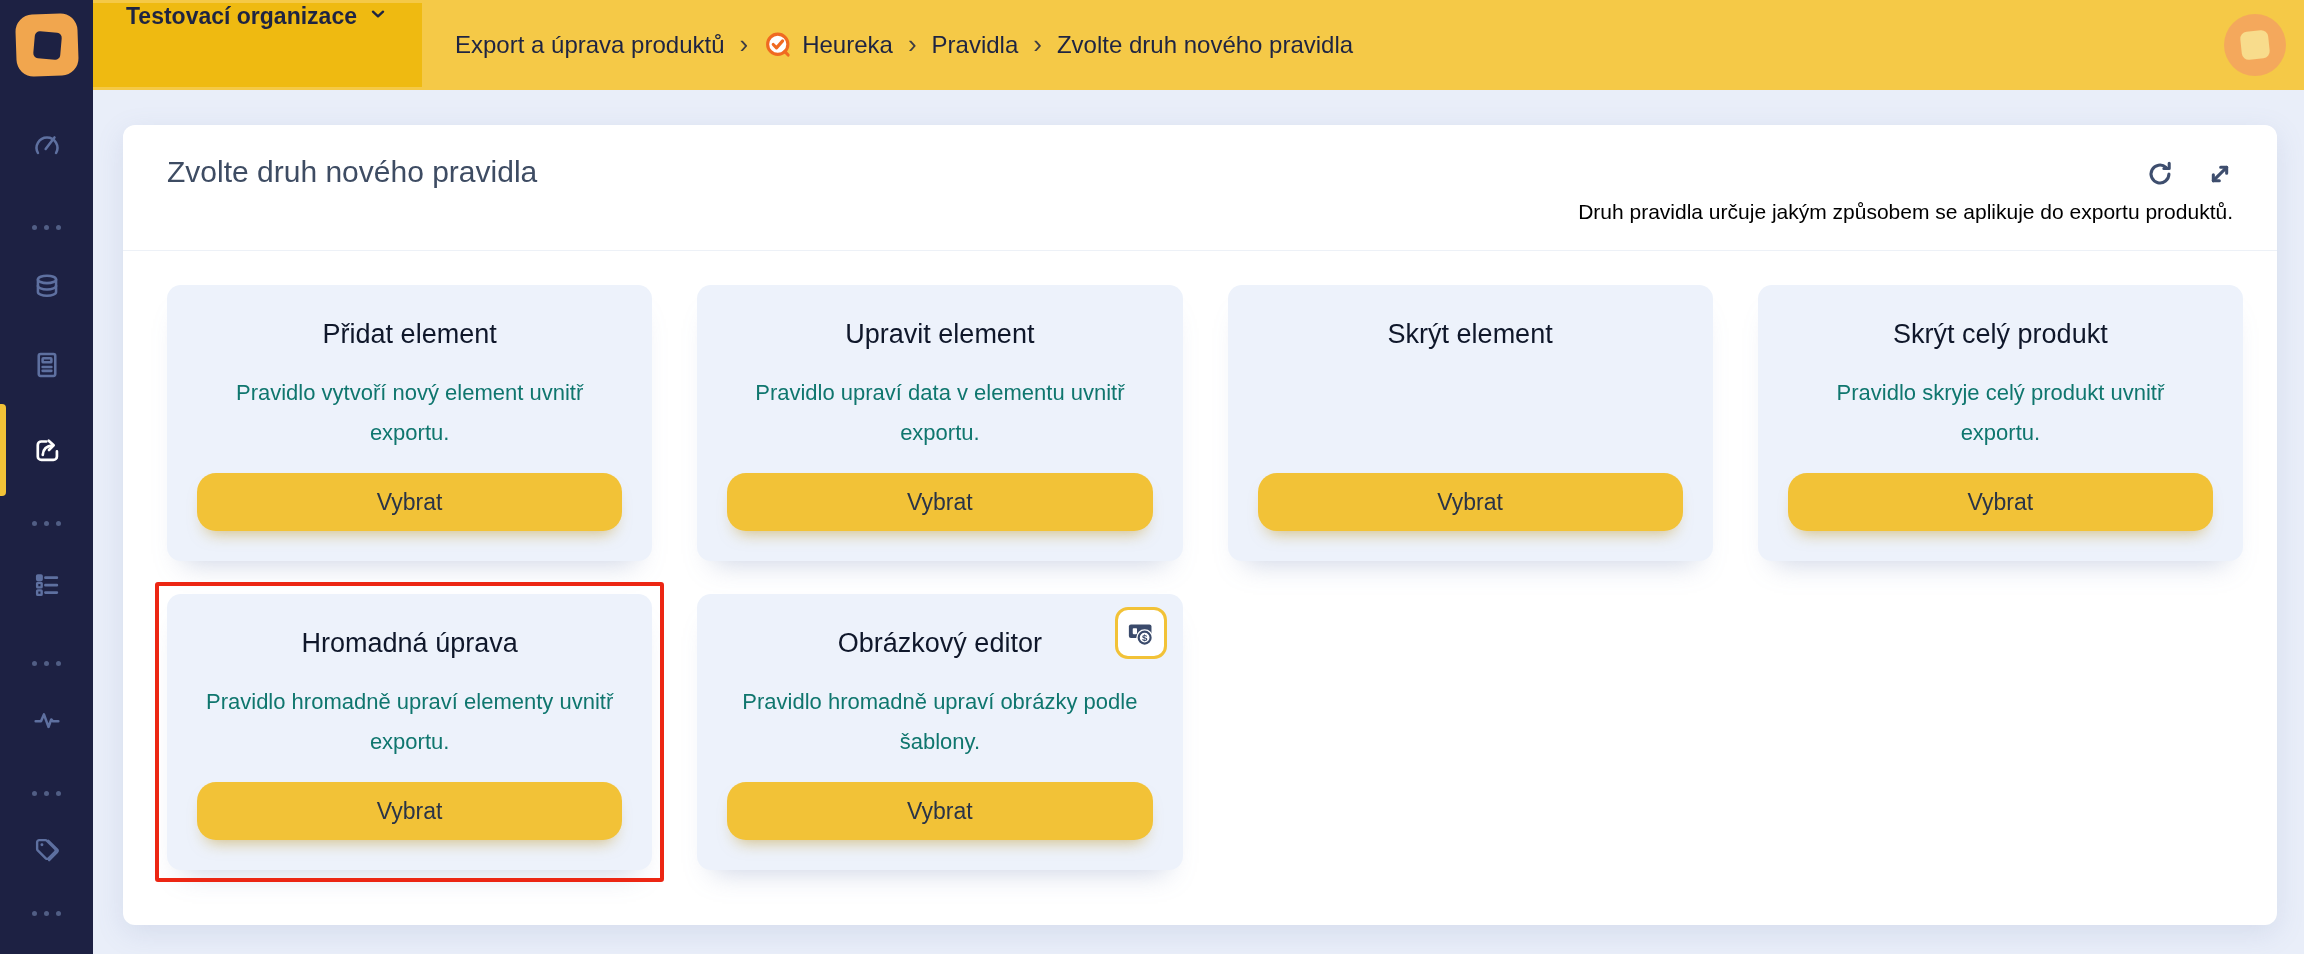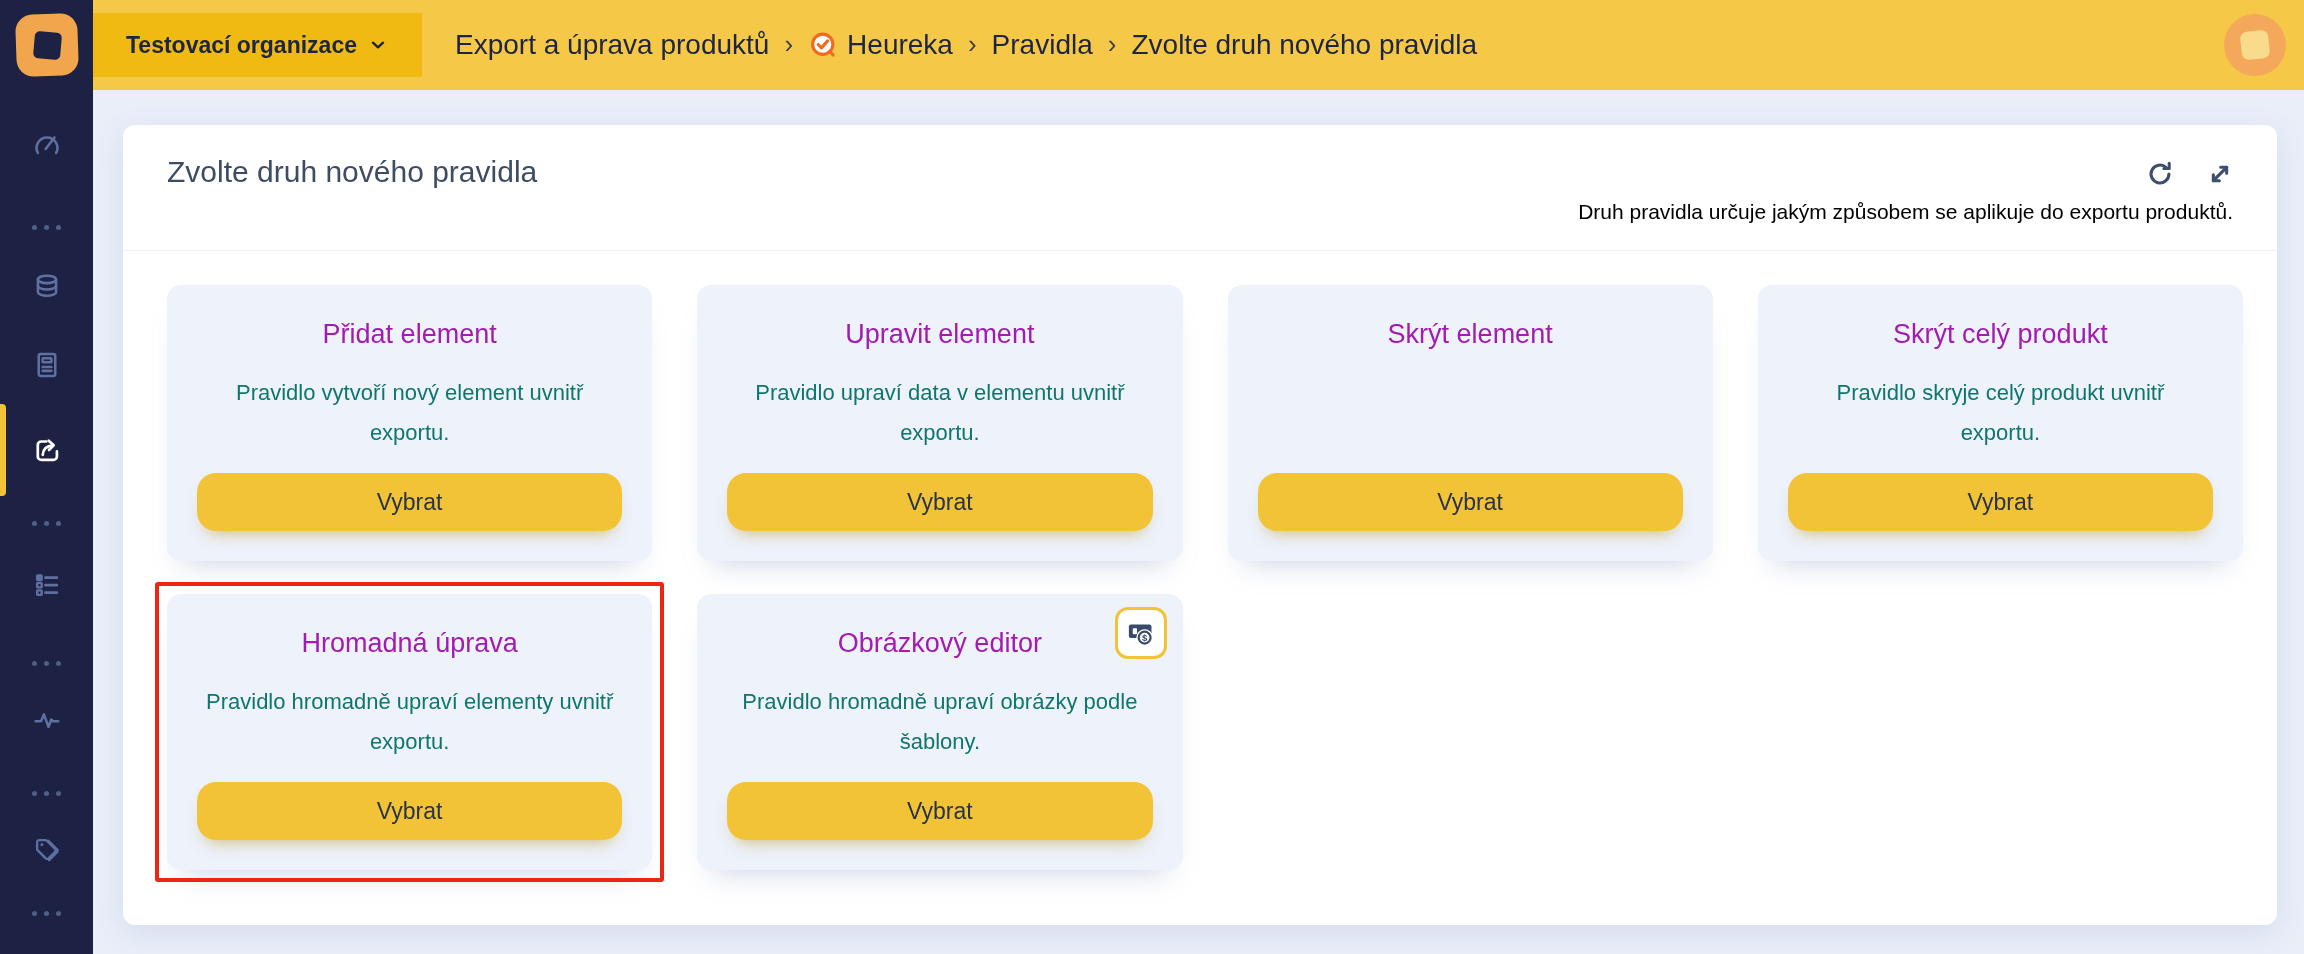--- a/index.html
+++ b/index.html
@@ -33,27 +33,27 @@
   }
   .dots { display:flex; gap:7px; }
   .dots i { width:5px; height:5px; border-radius:50%; background:#515e85; display:block; }
 
   
   .topbar {
     position:absolute; left:93px; top:0; right:0; height:90px;
     background:#f5c947; display:flex; align-items:center; z-index:4;
   }
   .org-selector {
-    width:329px; height:64px; background:#efba11;
-    display:flex; align-items:center; justify-content:center; gap:10px;
+    width:329px; height:84px; background:#efba11;
+    display:flex; justify-content:center; gap:10px;
     cursor:pointer; flex:0 0 auto;
   }
   .org-selector span { font-size:23px; font-weight:700; color:#1e2442; }
   .breadcrumb { display:flex; align-items:center; gap:15px; padding-left:33px; }
-  .bc-item { font-size:28px; color:#1e2442; cursor:pointer; display:flex; align-items:center; gap:9px; }
+  .bc-item { font-size:24px; color:#1e2442; cursor:pointer; display:flex; align-items:center; gap:9px; }
   .bc-sep { font-size:26px; color:#1e2442; opacity:.85; line-height:1; padding-bottom:3px; }
   .avatar {
     margin-left:auto; margin-right:18px; width:62px; height:62px; border-radius:50%;
     background:#f4a85c; display:flex; align-items:center; justify-content:center; cursor:pointer;
   }
   .avatar-square { width:28px; height:28px; border-radius:7px; background:#f8dc8c; transform:rotate(-6deg); }
 
   
   .main { position:absolute; left:93px; top:90px; right:0; bottom:0; background:#e9eef9; }
   .panel {
@@ -73,21 +73,21 @@
     display:grid; grid-template-columns:repeat(4, 1fr);
     column-gap:45px; row-gap:33px;
     padding:34px 34px 0 44px;
   }
   .rule-card {
     position:relative; background:#edf2fb; border-radius:14px;
     min-height:276px; padding:34px 30px 30px;
     display:flex; flex-direction:column; align-items:center; text-align:center;
     box-shadow:0 18px 26px -16px rgba(120,140,185,.38);
   }
-  .card-title { font-size:27px; font-weight:400; color:#a21caf; margin-bottom:23px; }
+  .card-title { font-size:27px; font-weight:400; color:#0f172a; margin-bottom:23px; }
   .card-desc { font-size:22px; line-height:1.8; color:#0f766e; padding:0 6px; }
   .vybrat-btn {
     margin-top:auto; width:100%; height:58px;
     background:#f2c237; border:none; border-radius:19px; cursor:pointer;
     font-family:inherit; font-size:23px; font-weight:500; color:#2a3447;
     box-shadow:0 10px 16px -8px rgba(190,145,25,.55);
   }
   .card-badge {
     position:absolute; top:13px; right:16px; width:52px; height:52px;
     background:#ffffff; border:3px solid #f2c237; border-radius:13px;

